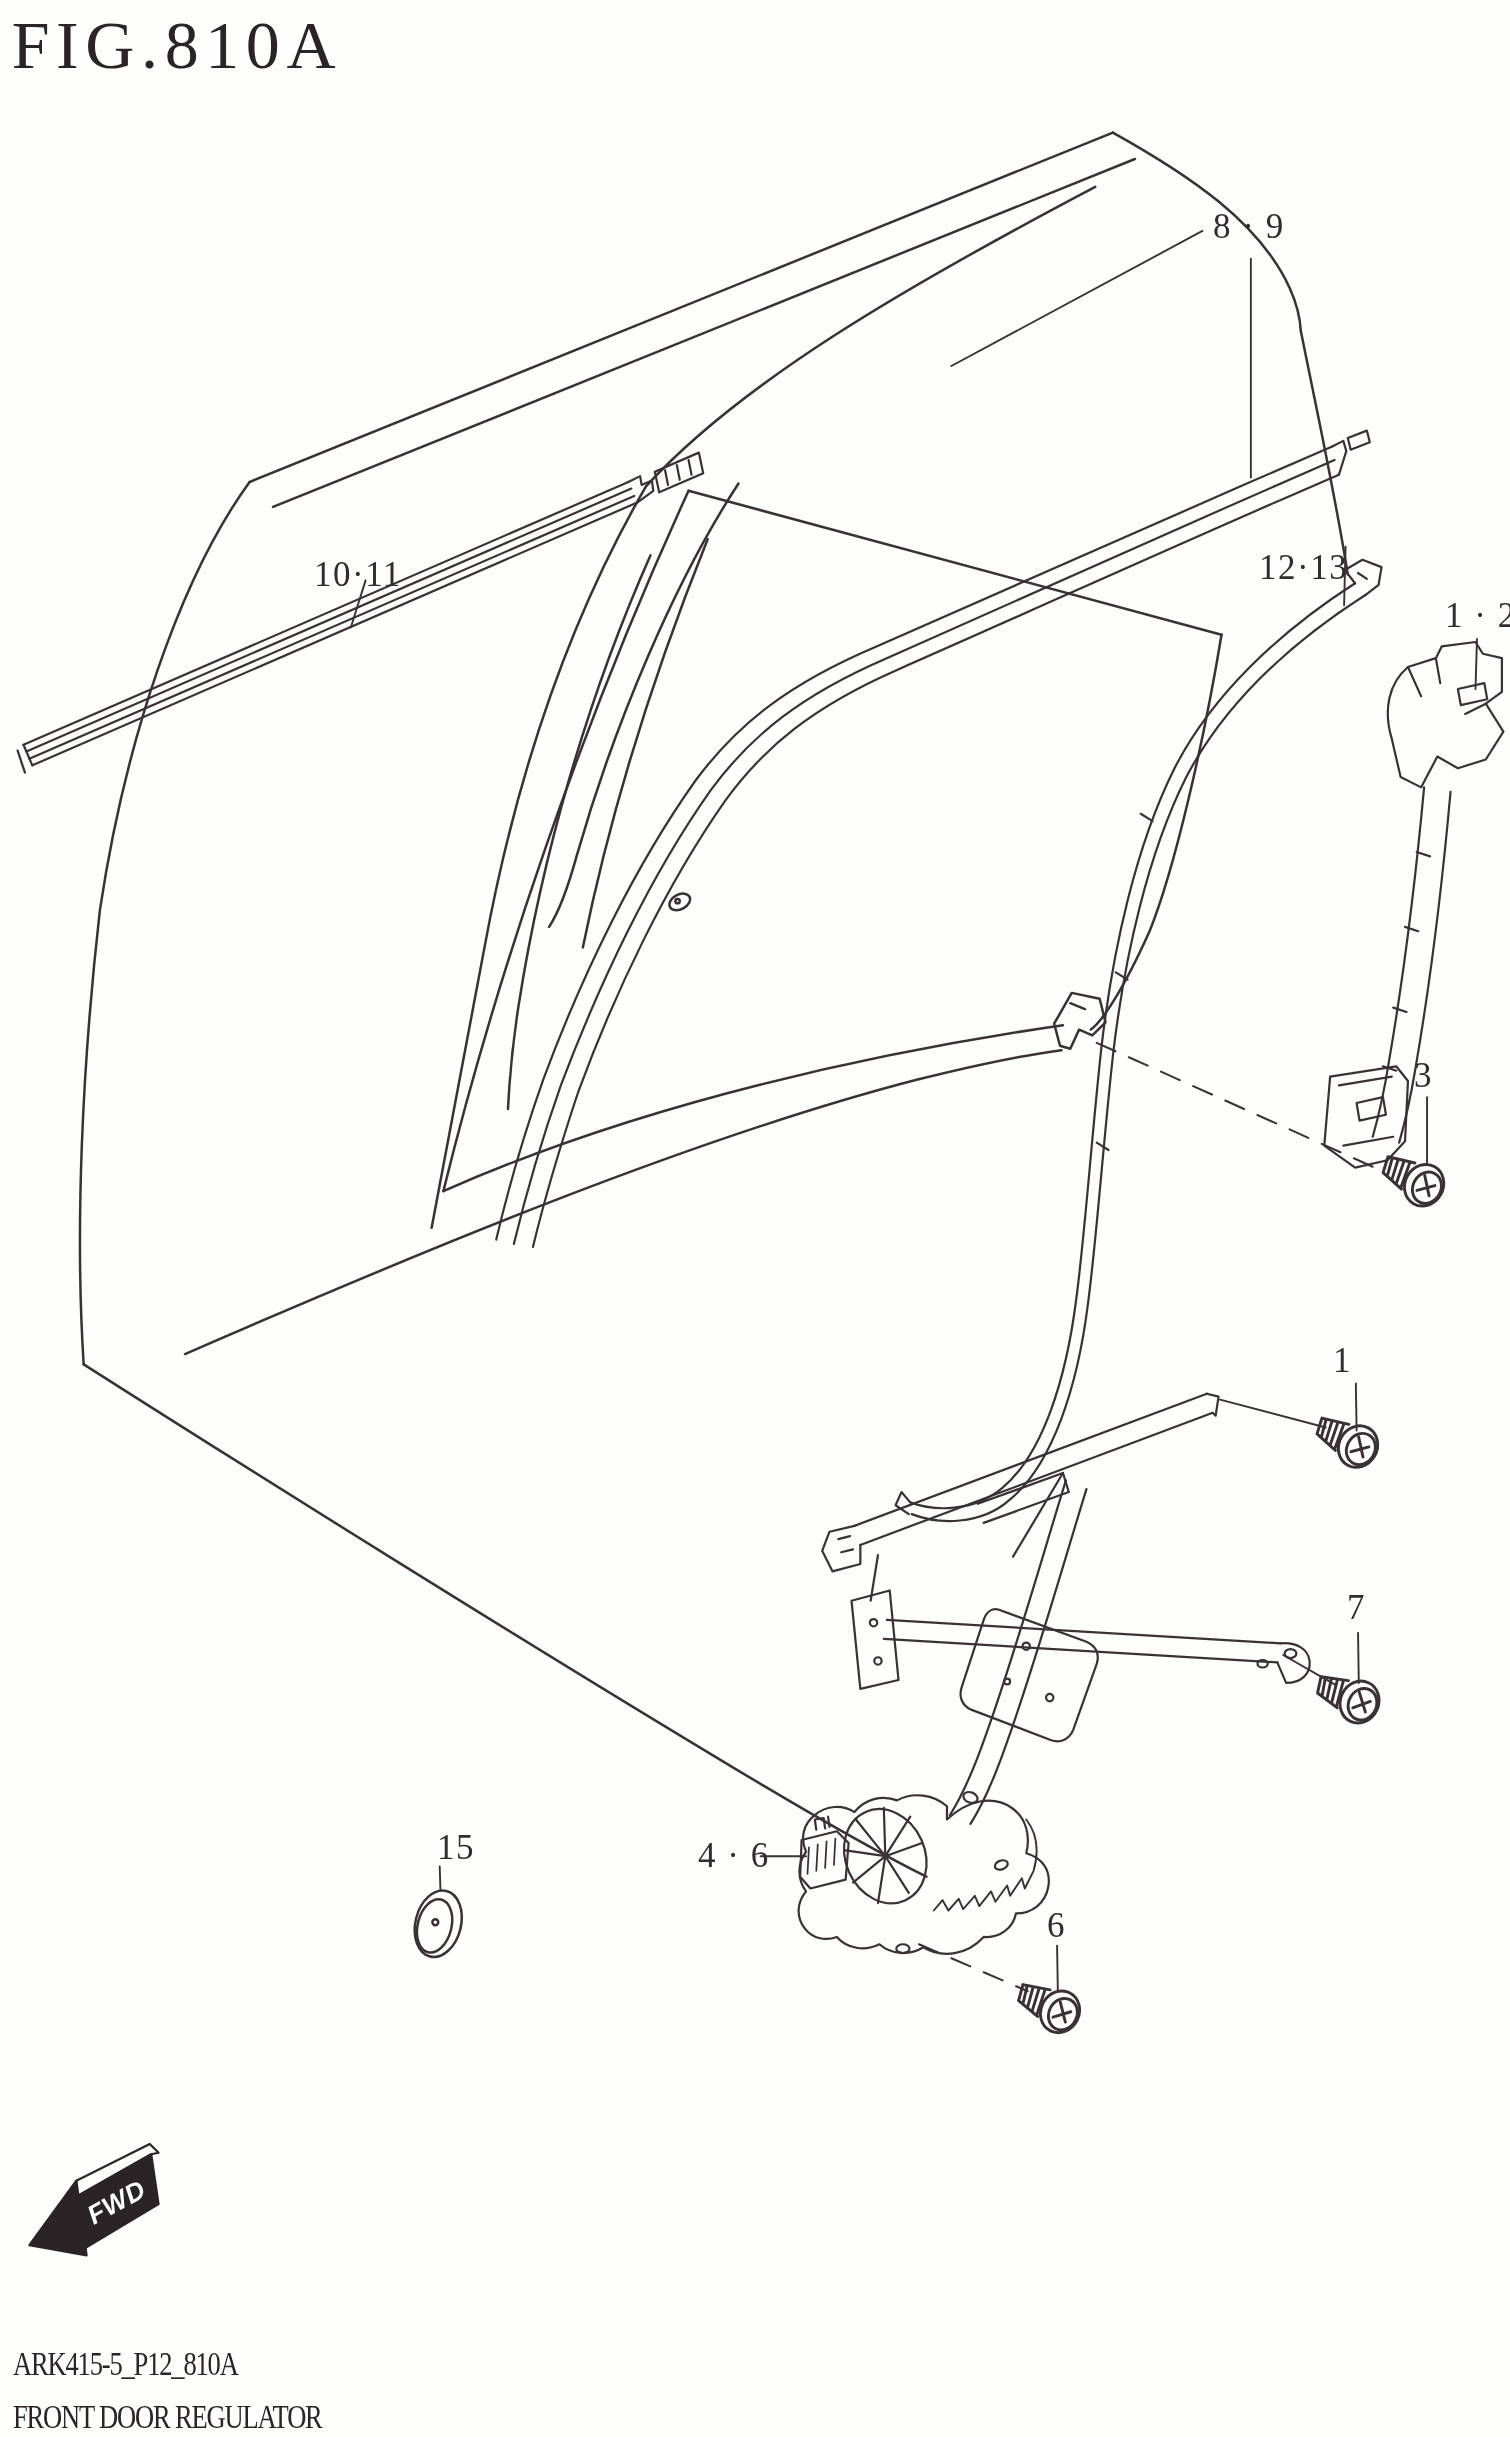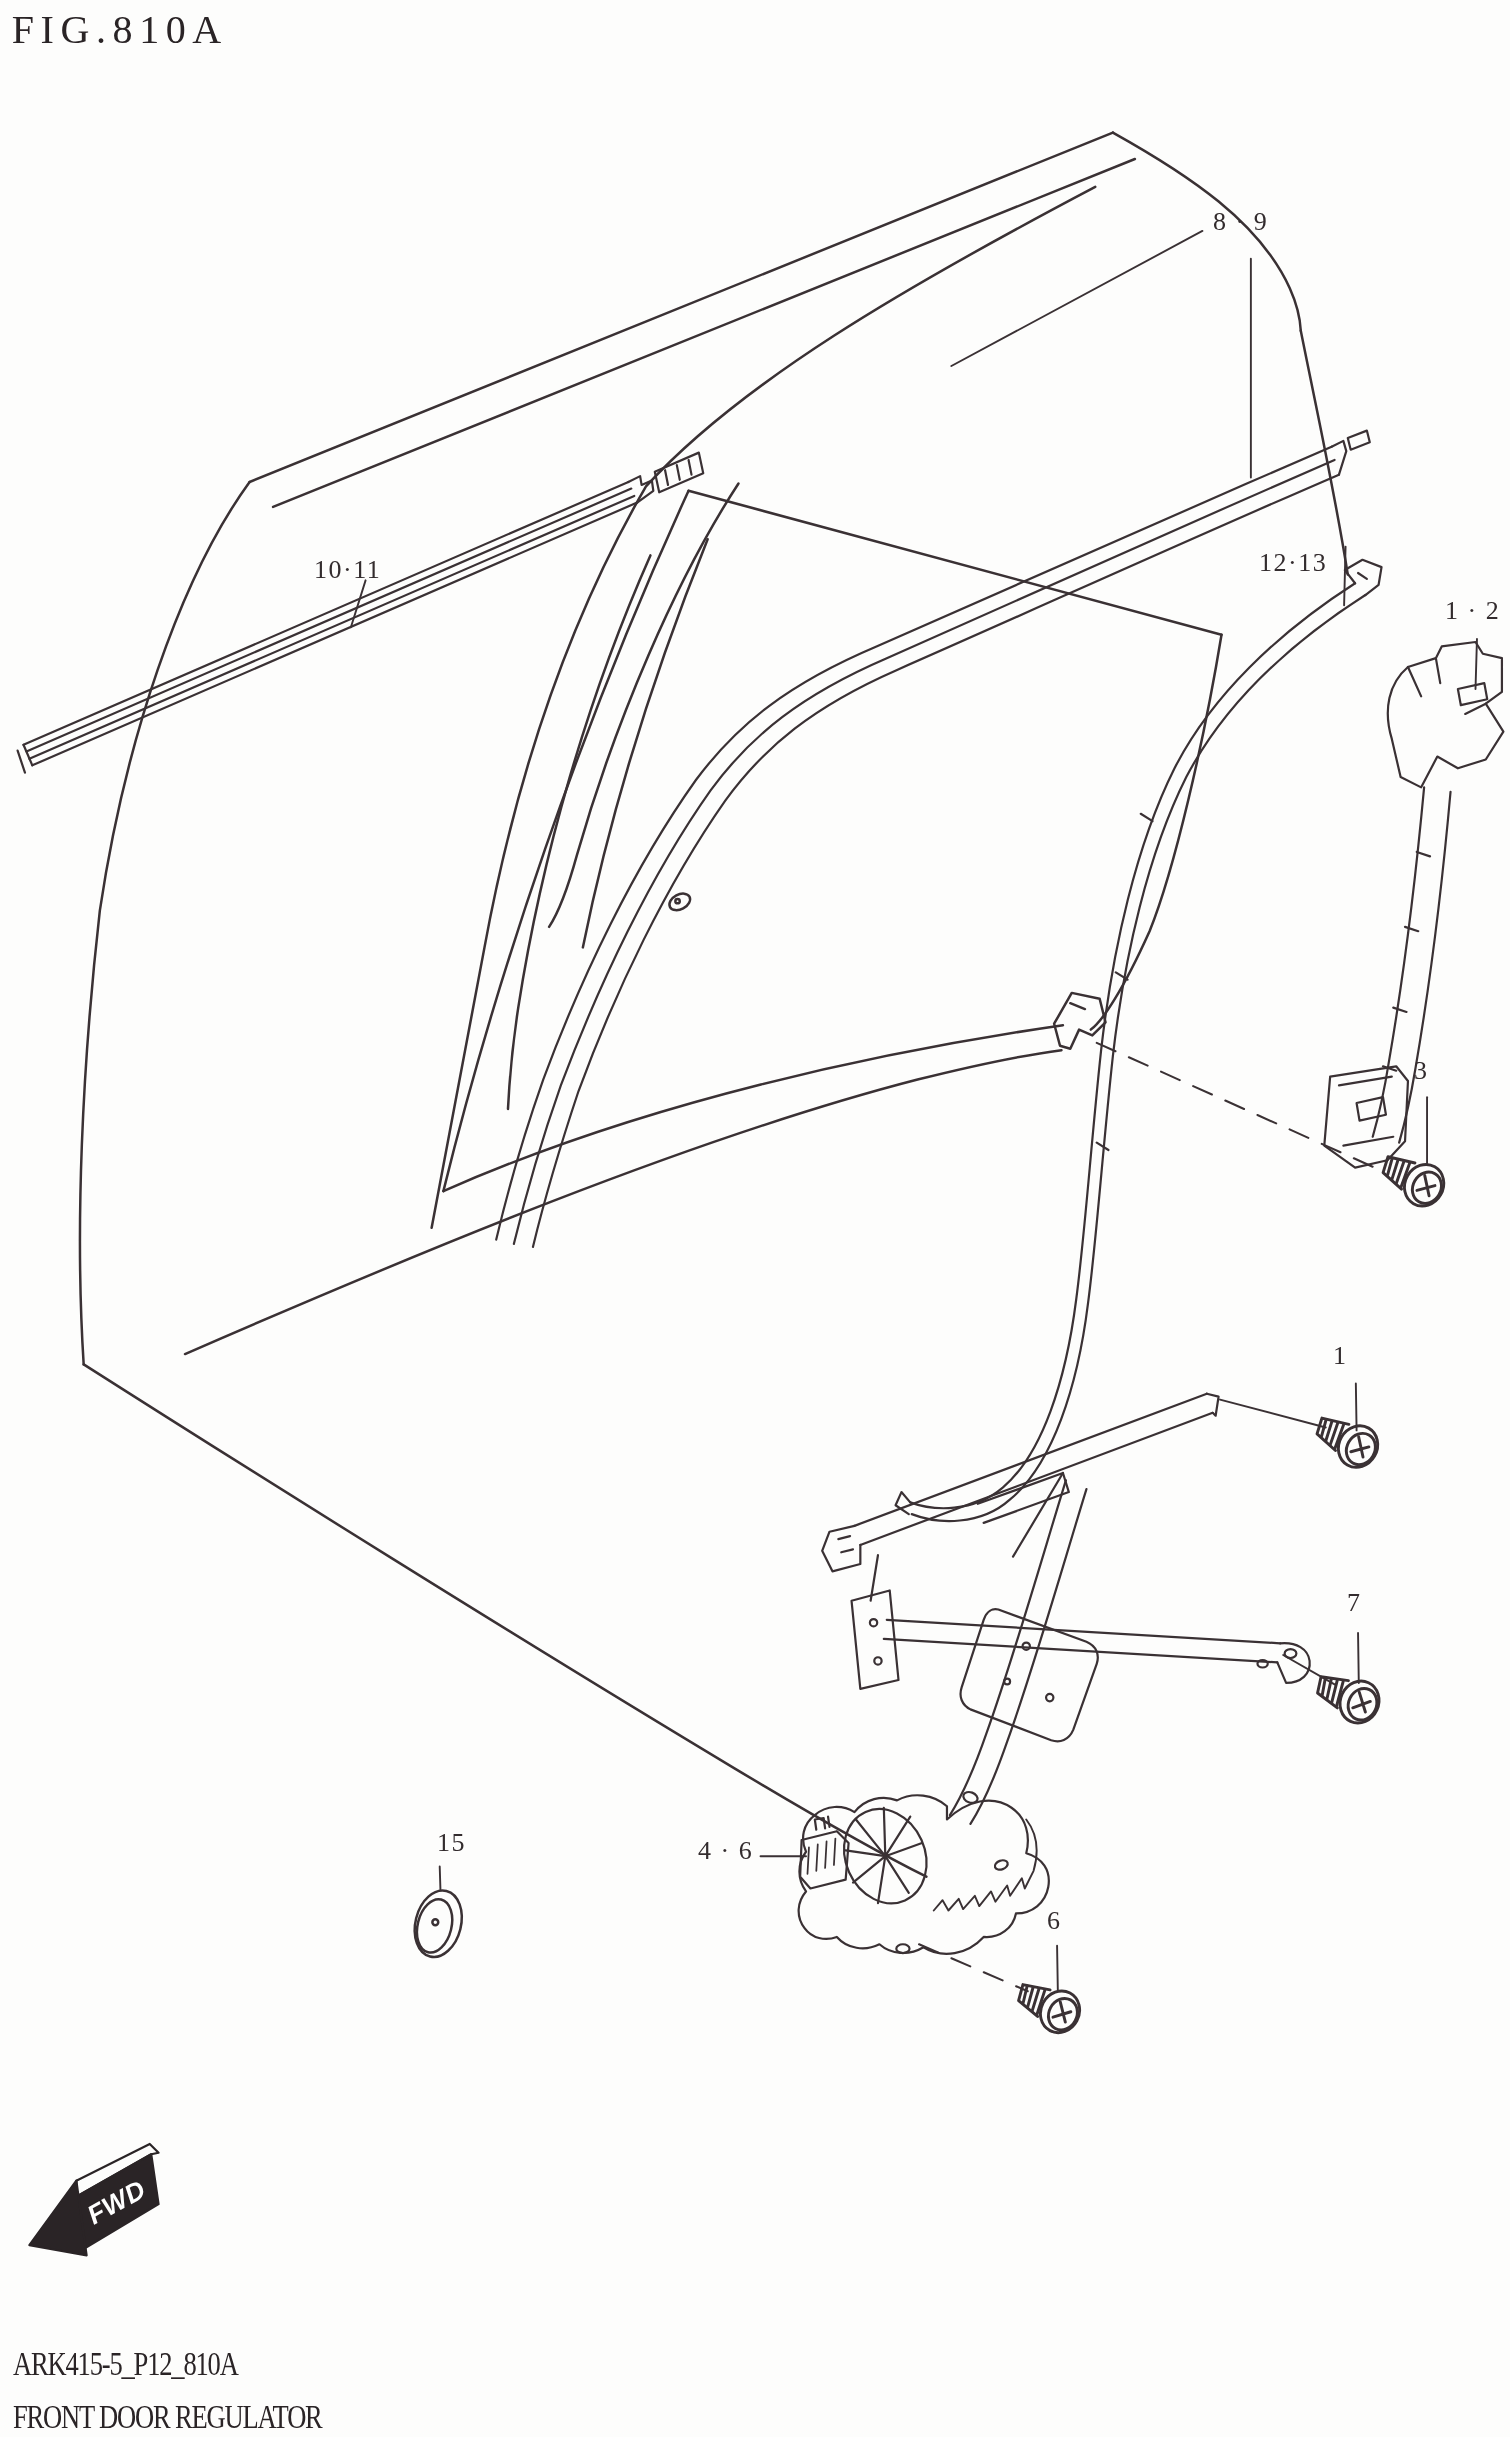--- a/index.html
+++ b/index.html
@@ -1,22 +1,22 @@
 <!DOCTYPE html>
 <html style="font-size:11.7px"><head>
 <meta charset="utf-8">
 <style>
   html,body{margin:0;padding:0;background:#e8e8e8;}
   #page{
     position:relative;width:1510px;height:2438px;background:#fdfdfc;
     font-family:"Liberation Serif", serif;color:#2f282a;overflow:hidden;
   }
   #art{position:absolute;left:0;top:0;width:1510px;height:2438px;}
-  .lbl{position:absolute;font-size:26px;color:#332c2e;white-space:nowrap;letter-spacing:1.5px;}
-  #title{position:absolute;left:11.7px;top:5.9px;font-size:40px;letter-spacing:6.6px;color:#2a2426;}
+  .lbl{position:absolute;font-size:35px;color:#332c2e;white-space:nowrap;letter-spacing:1.5px;}
+  #title{position:absolute;left:11.7px;top:5.9px;font-size:68px;letter-spacing:6.6px;color:#2a2426;}
   #footer-code{position:absolute;left:13.2px;top:2345px;font-size:34px;letter-spacing:-1.5px;
     transform:scaleX(0.78);transform-origin:left top;color:#2a2426;}
   #footer-caption{position:absolute;left:13.2px;top:2398px;font-size:34px;letter-spacing:-1.5px;
     transform:scaleX(0.78);transform-origin:left top;color:#2a2426;}
   #fwd-label{position:absolute;left:82px;top:2204px;font-family:"Liberation Sans",sans-serif;
     font-weight:bold;font-style:italic;font-size:26.4px;color:#ffffff;letter-spacing:0.7px;
     transform:rotate(-29deg);transform-origin:left top;}
   .c89{left:1213px;top:207px;}
   .c1011{left:314px;top:555px;}
   .c1213{left:1259px;top:504px;margin-top:44px;}

